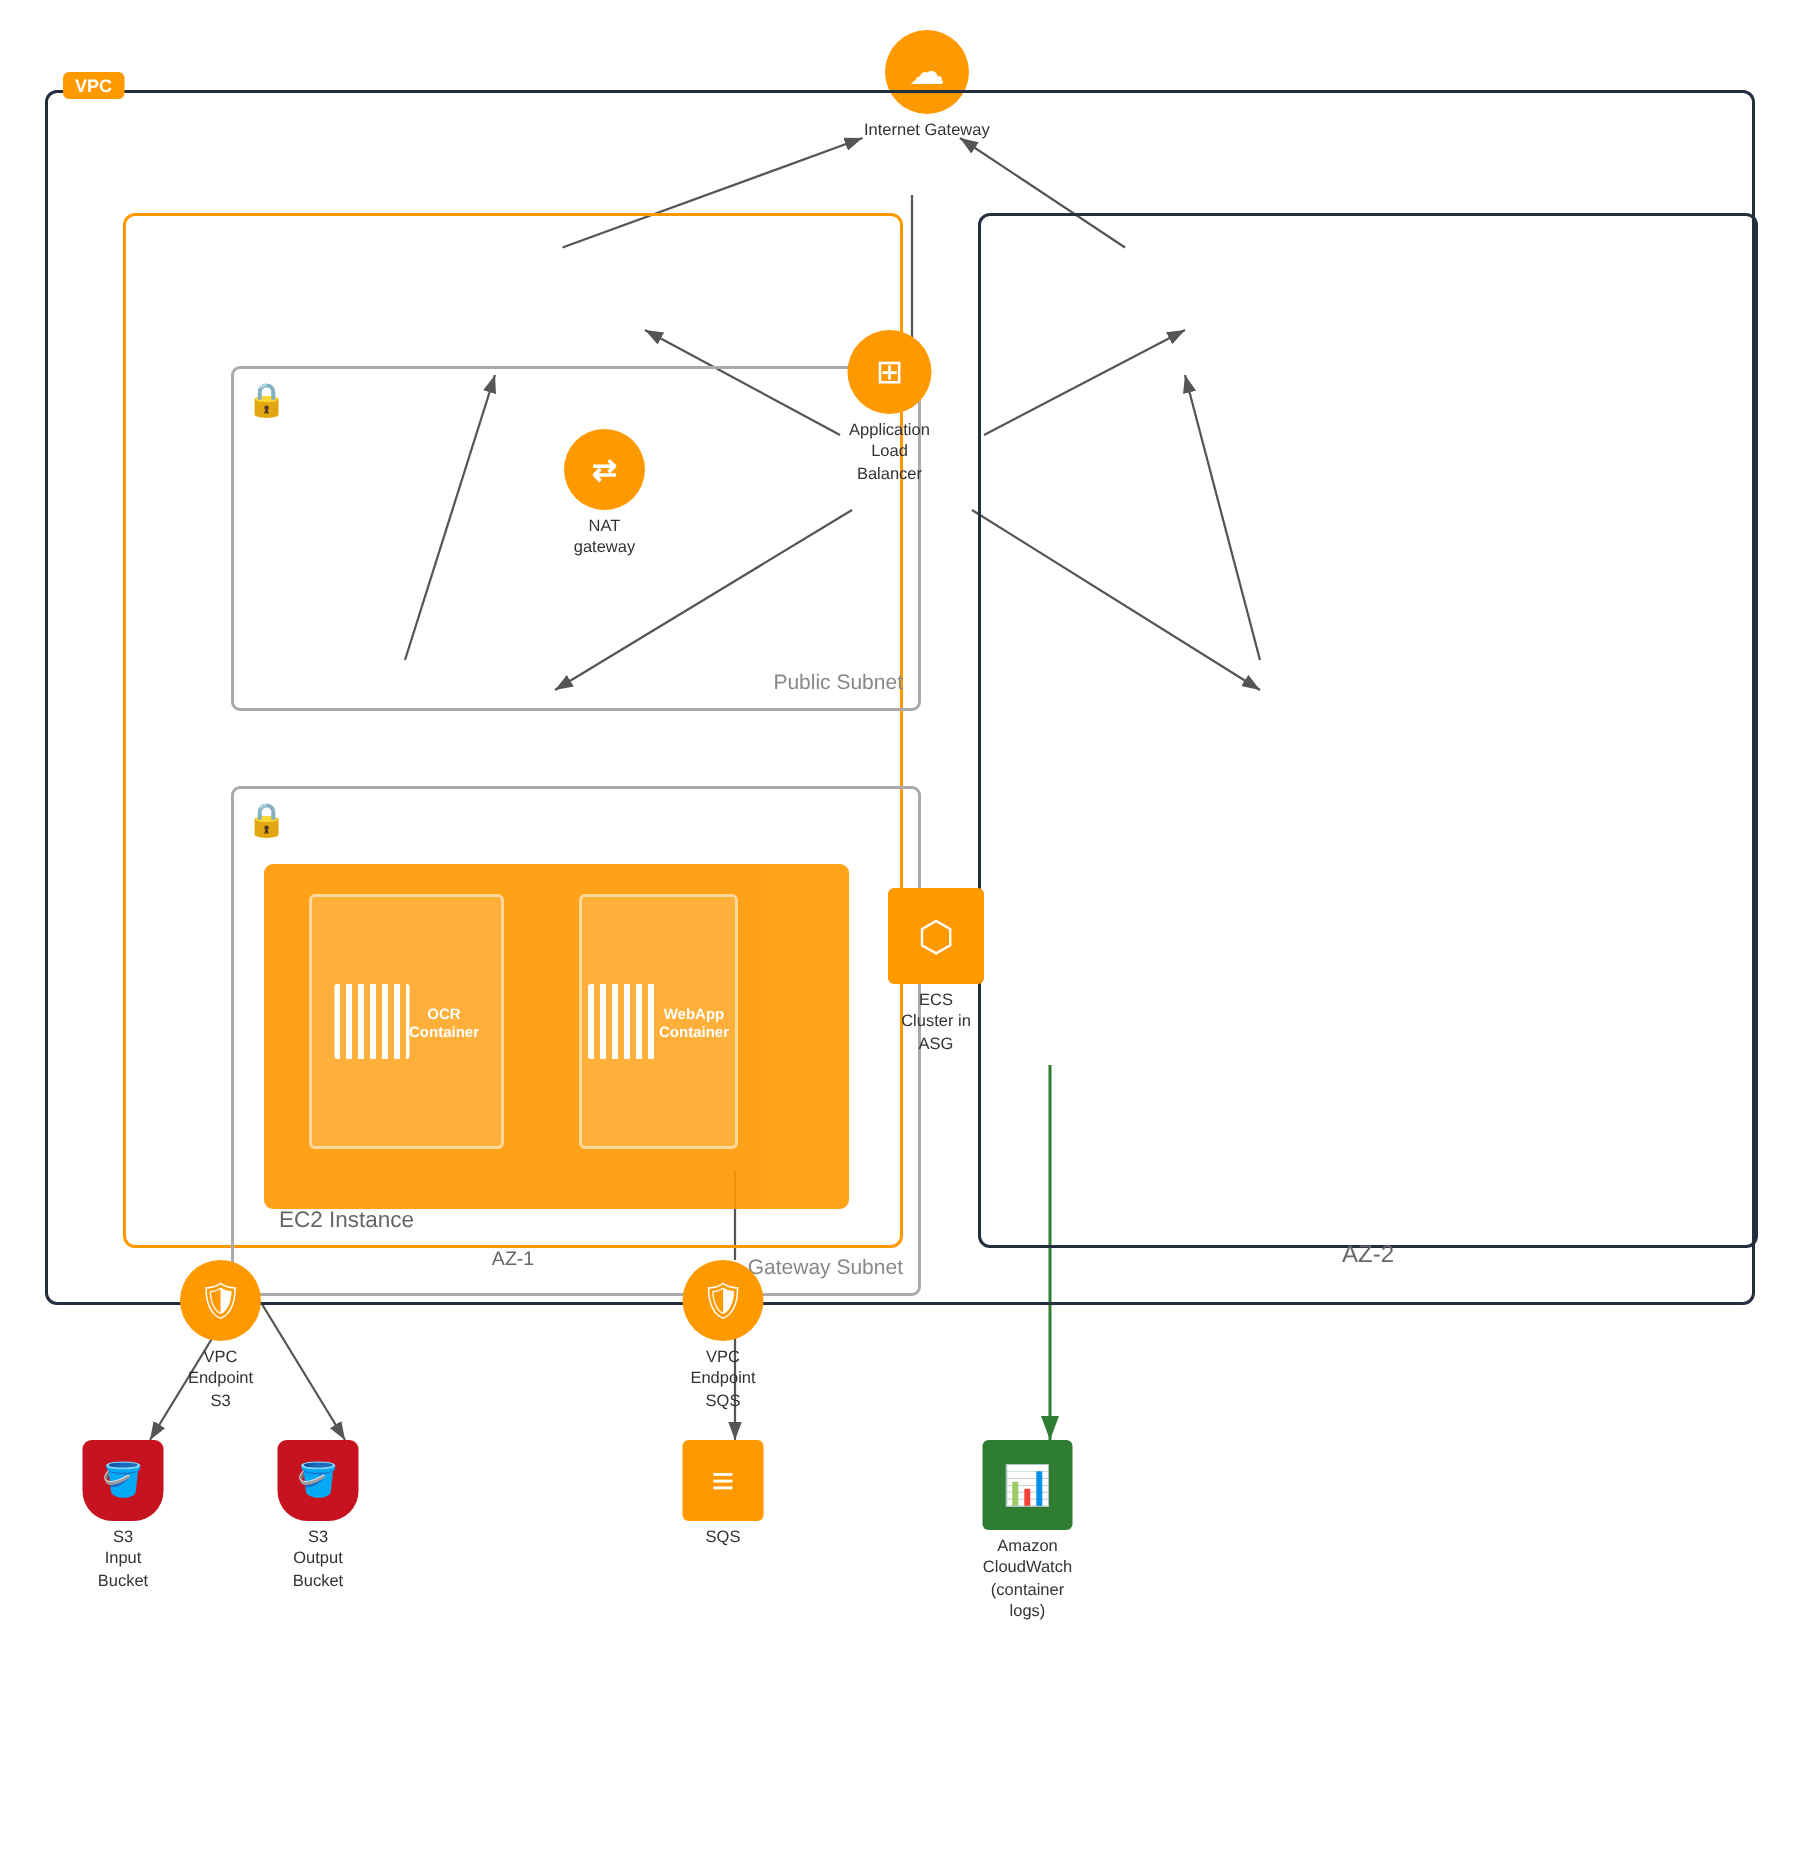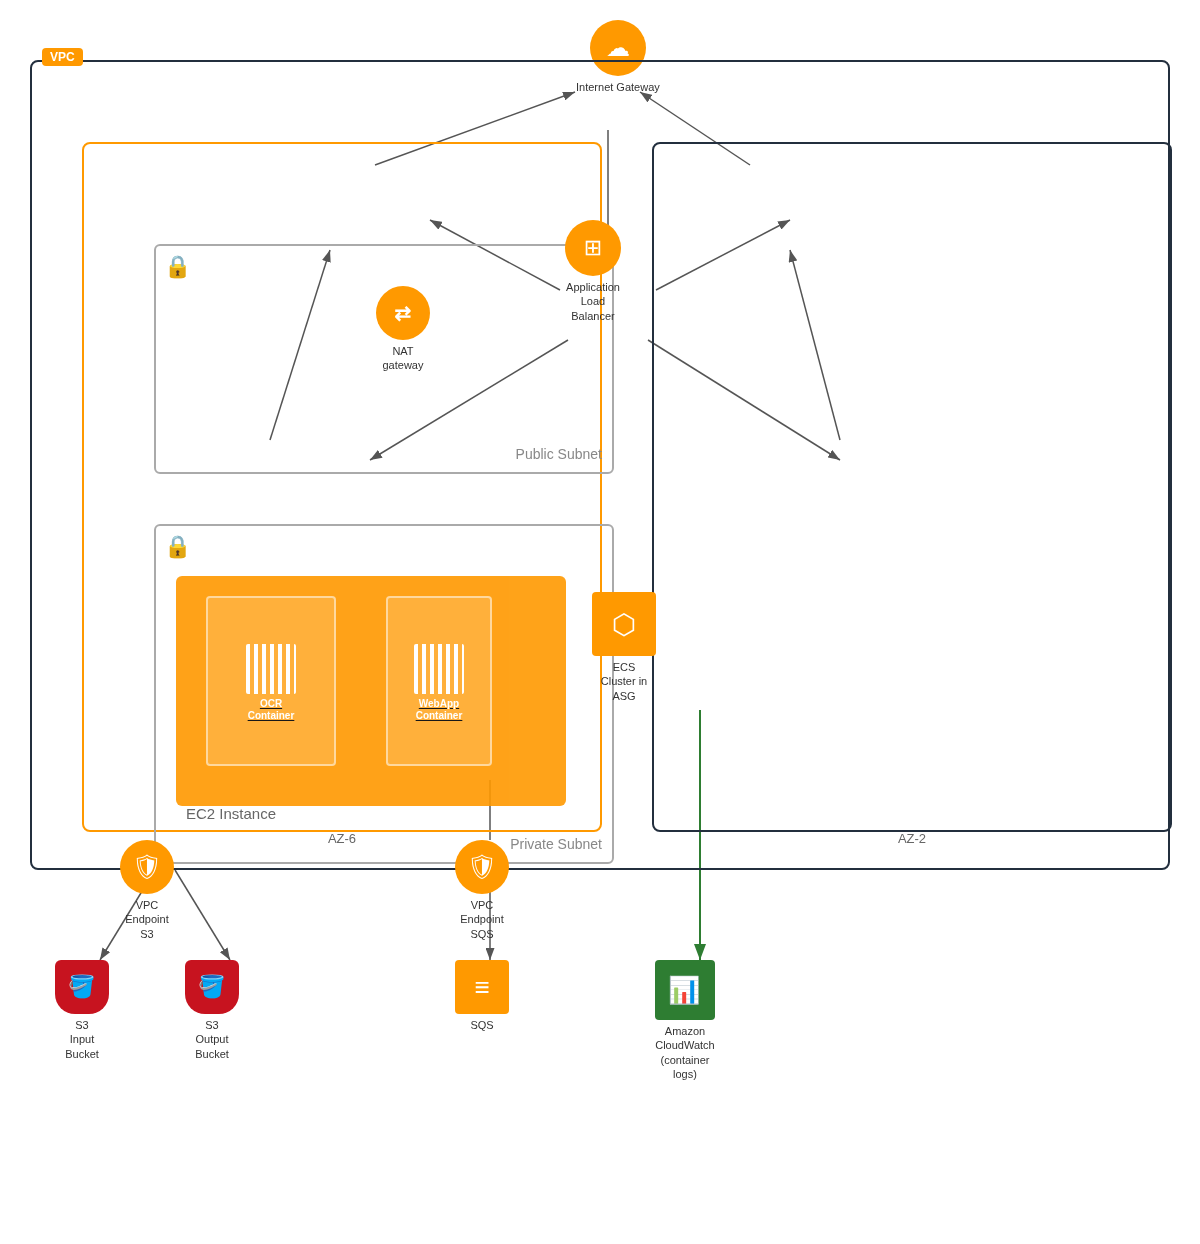--- a/index.html
+++ b/index.html
@@ -71,21 +71,21 @@
       height: 690px;
       border: 2px solid #232F3E;
       border-radius: 8px;
     }
 
     .az2-label {
       position: absolute;
       bottom: -16px;
       left: 50%;
       transform: translateX(-50%);
-      font-size: 13px;
+      font-size: 16px;
       color: #666;
     }
 
     
     .public-subnet-az1 {
       position: absolute;
       top: 100px;
       left: 70px;
       width: 460px;
       height: 230px;
@@ -159,25 +159,24 @@
       color: #FFD700;
     }
 
     
     .container-box {
       position: absolute;
       background: rgba(255,255,255,0.15);
       border: 2px solid rgba(255,255,255,0.5);
       border-radius: 4px;
       display: flex;
-      flex-direction: column;
+      flex-direction: row;
       align-items: center;
       justify-content: center;
-      padding: 8px 20px 4px;
-      text-decoration: underline;
+      padding: 8px 4px 4px;
     }
 
     .container-stripes {
       width: 50px;
       height: 50px;
       background: repeating-linear-gradient(
         to right,
         #fff 0px, #fff 4px,
         transparent 4px, transparent 8px
       );
@@ -280,21 +279,21 @@
   <div class="icon-wrapper" style="top:20px; left:576px;">
     <div class="icon-circle icon-orange">☁</div>
     <div class="icon-label">Internet
 Gateway</div>
   </div>
 
   <div class="vpc-box">
     <div class="vpc-label">VPC</div>
 
     <div class="az1-box">
-      <div class="az1-label">AZ-6</div>
+      <div class="az1-label">AZ-1</div>
 
       <div class="public-subnet-az1">
 
         <div class="lock-icon" style="top:8px; left:8px;">🔒</div>
 
         <div class="icon-wrapper" style="top:40px; left:220px;">
           <div class="nat-icon">
             <div style="color:#fff; font-size:20px; font-weight:bold;">⇄</div>
           </div>
           <div class="icon-label">NAT<br>gateway</div>
@@ -312,21 +311,21 @@
             <div class="container-stripes"></div>
             <div class="container-label">OCR<br>Container</div>
           </div>
 
           <div class="container-box" style="top:20px; left:210px; width:106px; height:170px;">
             <div class="container-stripes"></div>
             <div class="container-label">WebApp<br>Container</div>
           </div>
         </div>
         <div style="position:absolute; bottom:40px; left:30px; font-size:15px; color:#666;">EC2 Instance</div>
-        <div class="private-subnet-label">Private Subnet</div>
+        <div class="private-subnet-label">Gateway Subnet</div>
       </div>
 
     </div>
 
     <div class="az2-box">
       <div class="az2-label">AZ-2</div>
 
     </div>
 
     <div class="icon-wrapper" style="top:530px; left:560px;">

